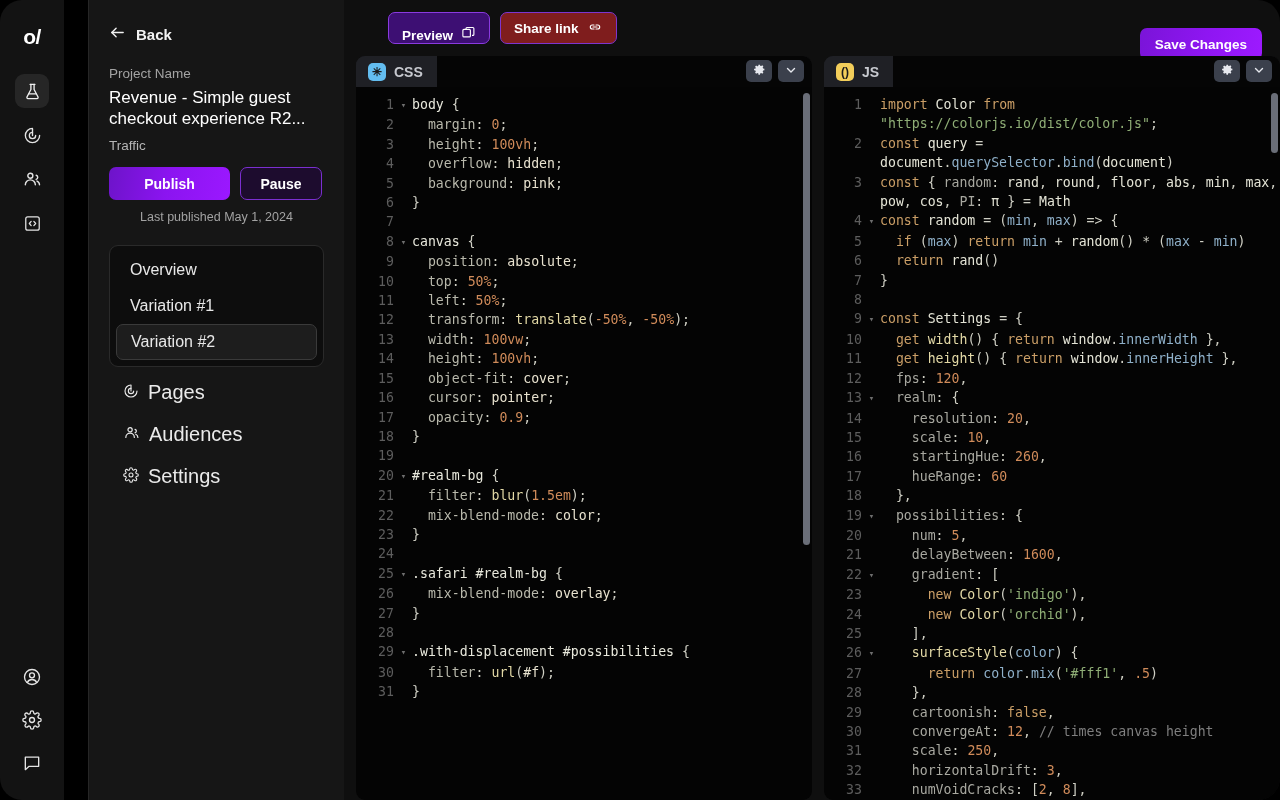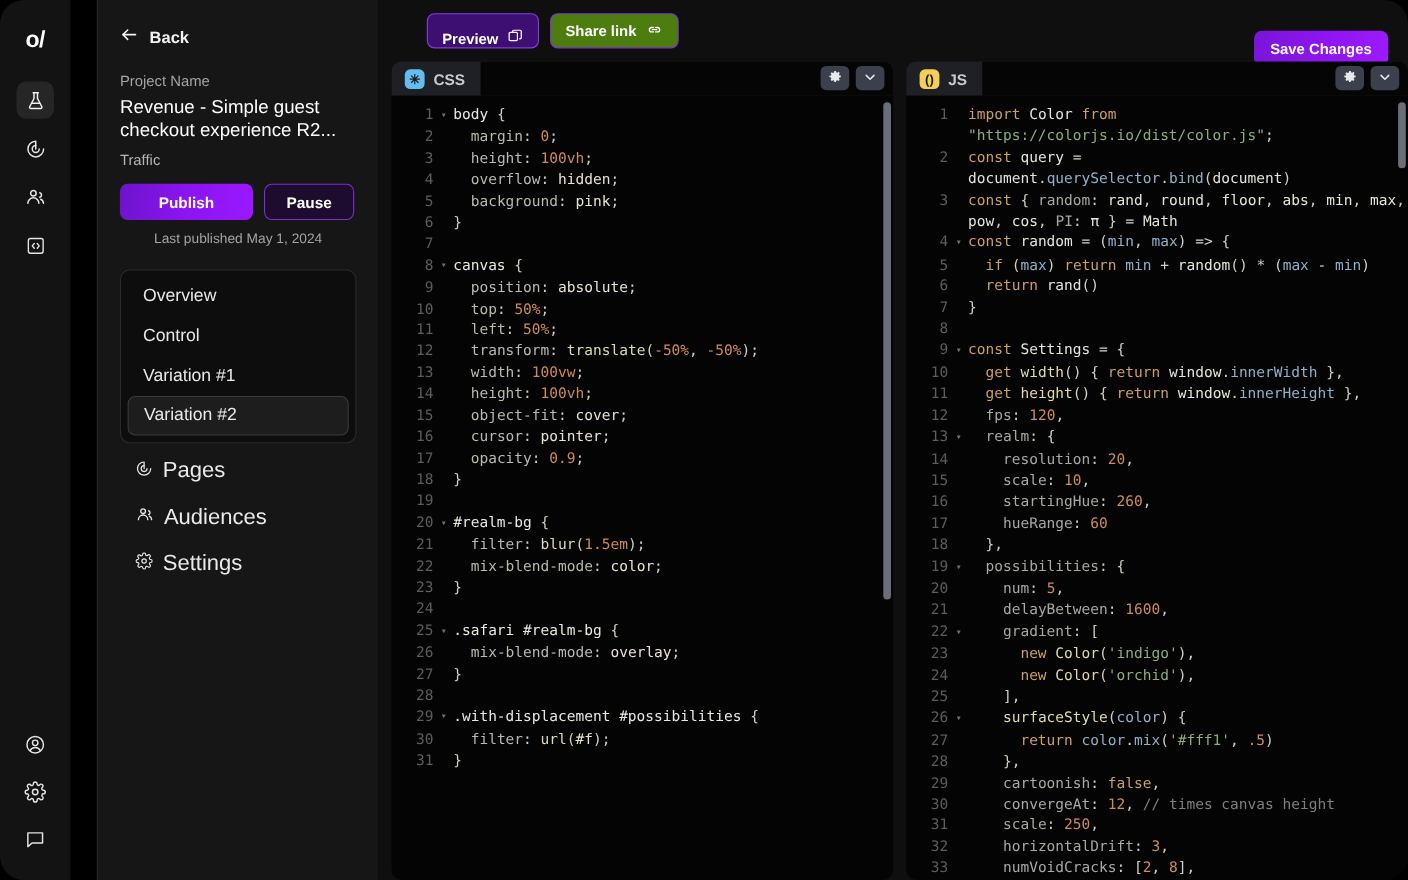--- a/index.html
+++ b/index.html
@@ -155,21 +155,21 @@
     background: #3d0f73;
     border: 1px solid #8a3ae0;
     color: #fff; font-size: 13.5px; font-weight: bold;
     display: flex; align-items: flex-end; gap: 8px;
     cursor: pointer;
     font-family: "Liberation Sans", sans-serif;
   }
   .btn-share {
     height: 32px; padding: 0 13px;
     border-radius: 7px;
-    background: #4d7c0f;
+    background: #7f1d1d;
     border: 1px solid #7d35cf;
     color: #fff; font-size: 13.5px; font-weight: bold;
     display: flex; align-items: center; gap: 8px;
     cursor: pointer;
     font-family: "Liberation Sans", sans-serif;
   }
   .btn-save {
     position: absolute; right: 18px; top: 28px;
     height: 32px; padding: 15px 15px;
     border-radius: 7px;
@@ -385,23 +385,20 @@
 
     <div class="btn-row">
       <button class="btn-publish">Publish</button>
       <button class="btn-pause">Pause</button>
     </div>
     <div class="last-pub">Last published May 1, 2024</div>
 
     <div class="variants" id="variant-list">
         <div class="variant">
           <span>Overview</span>
-        </div>
-        <div class="variant">
-          <span>Control</span>
         </div>
         <div class="variant">
           <span>Variation #1</span>
         </div>
         <div class="variant active">
           <span>Variation #2</span>
         </div>
       </div>
     <div class="navlist" id="sidebar-nav">
         <div class="nav-item">

